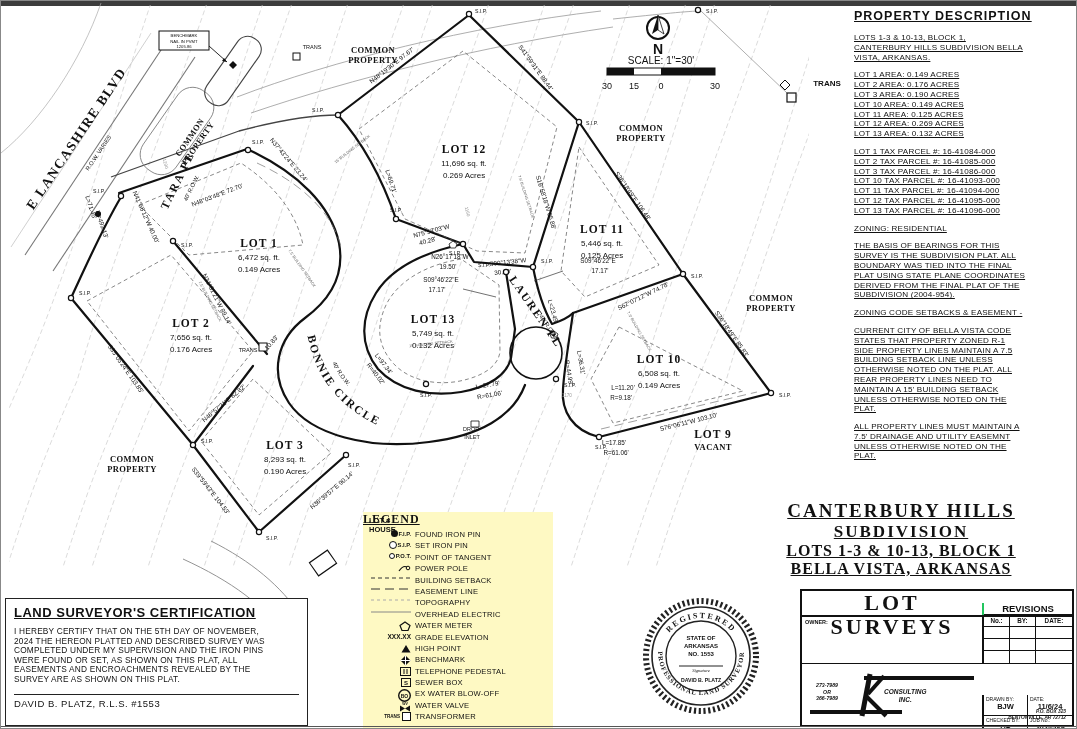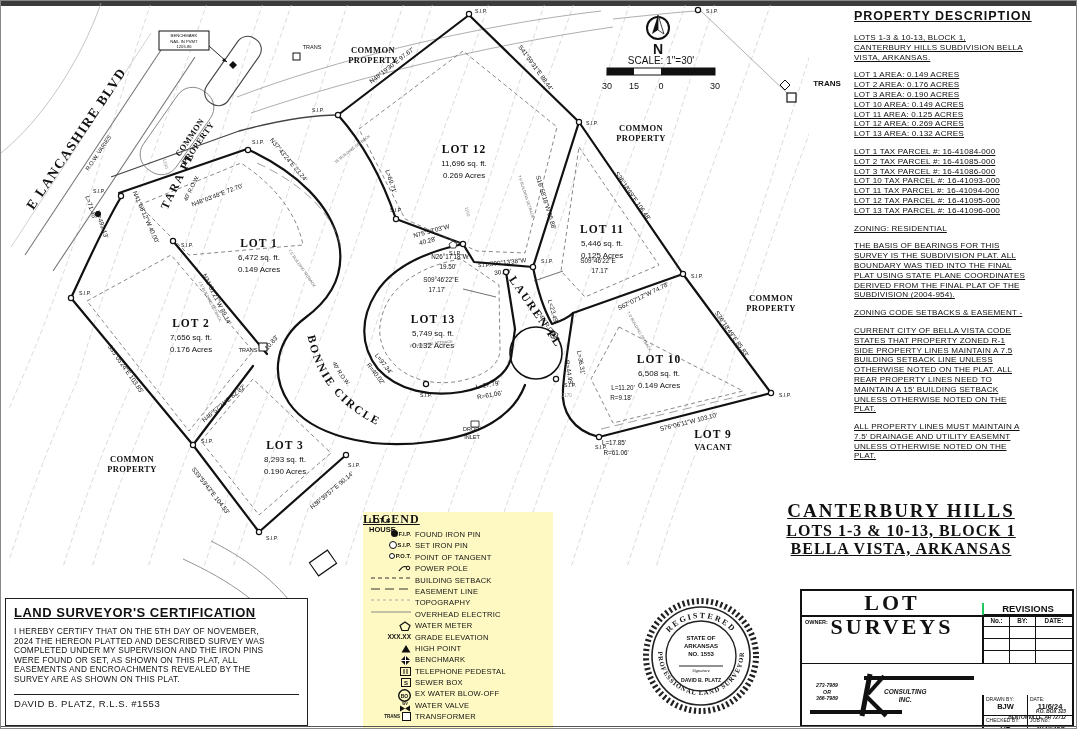--- a/index.html
+++ b/index.html
@@ -412,20 +412,21 @@
 PLAT.</div>
         <div class="para">ALL PROPERTY LINES MUST MAINTAIN A
 7.5' DRAINAGE AND UTILITY EASEMNT
 UNLESS OTHERWISE NOTED ON THE
 PLAT.</div>
       </div>
   </div>
 
   <div class="subt">
     <div class="l1">CANTERBURY HILLS</div>
+    <div class="l2">SUBDIVISION</div>
     <div class="l3">LOTS 1-3 &amp; 10-13, BLOCK 1</div>
     <div class="l4">BELLA VISTA, ARKANSAS</div>
   </div>
 
   <div class="tb">
     <div class="tb-top">
       <div class="tb-ls">LOT  SURVEYS</div>
       <div class="tb-rev">
         <div class="tb-rev-t">REVISIONS</div>
         <div class="tb-rev-h">

